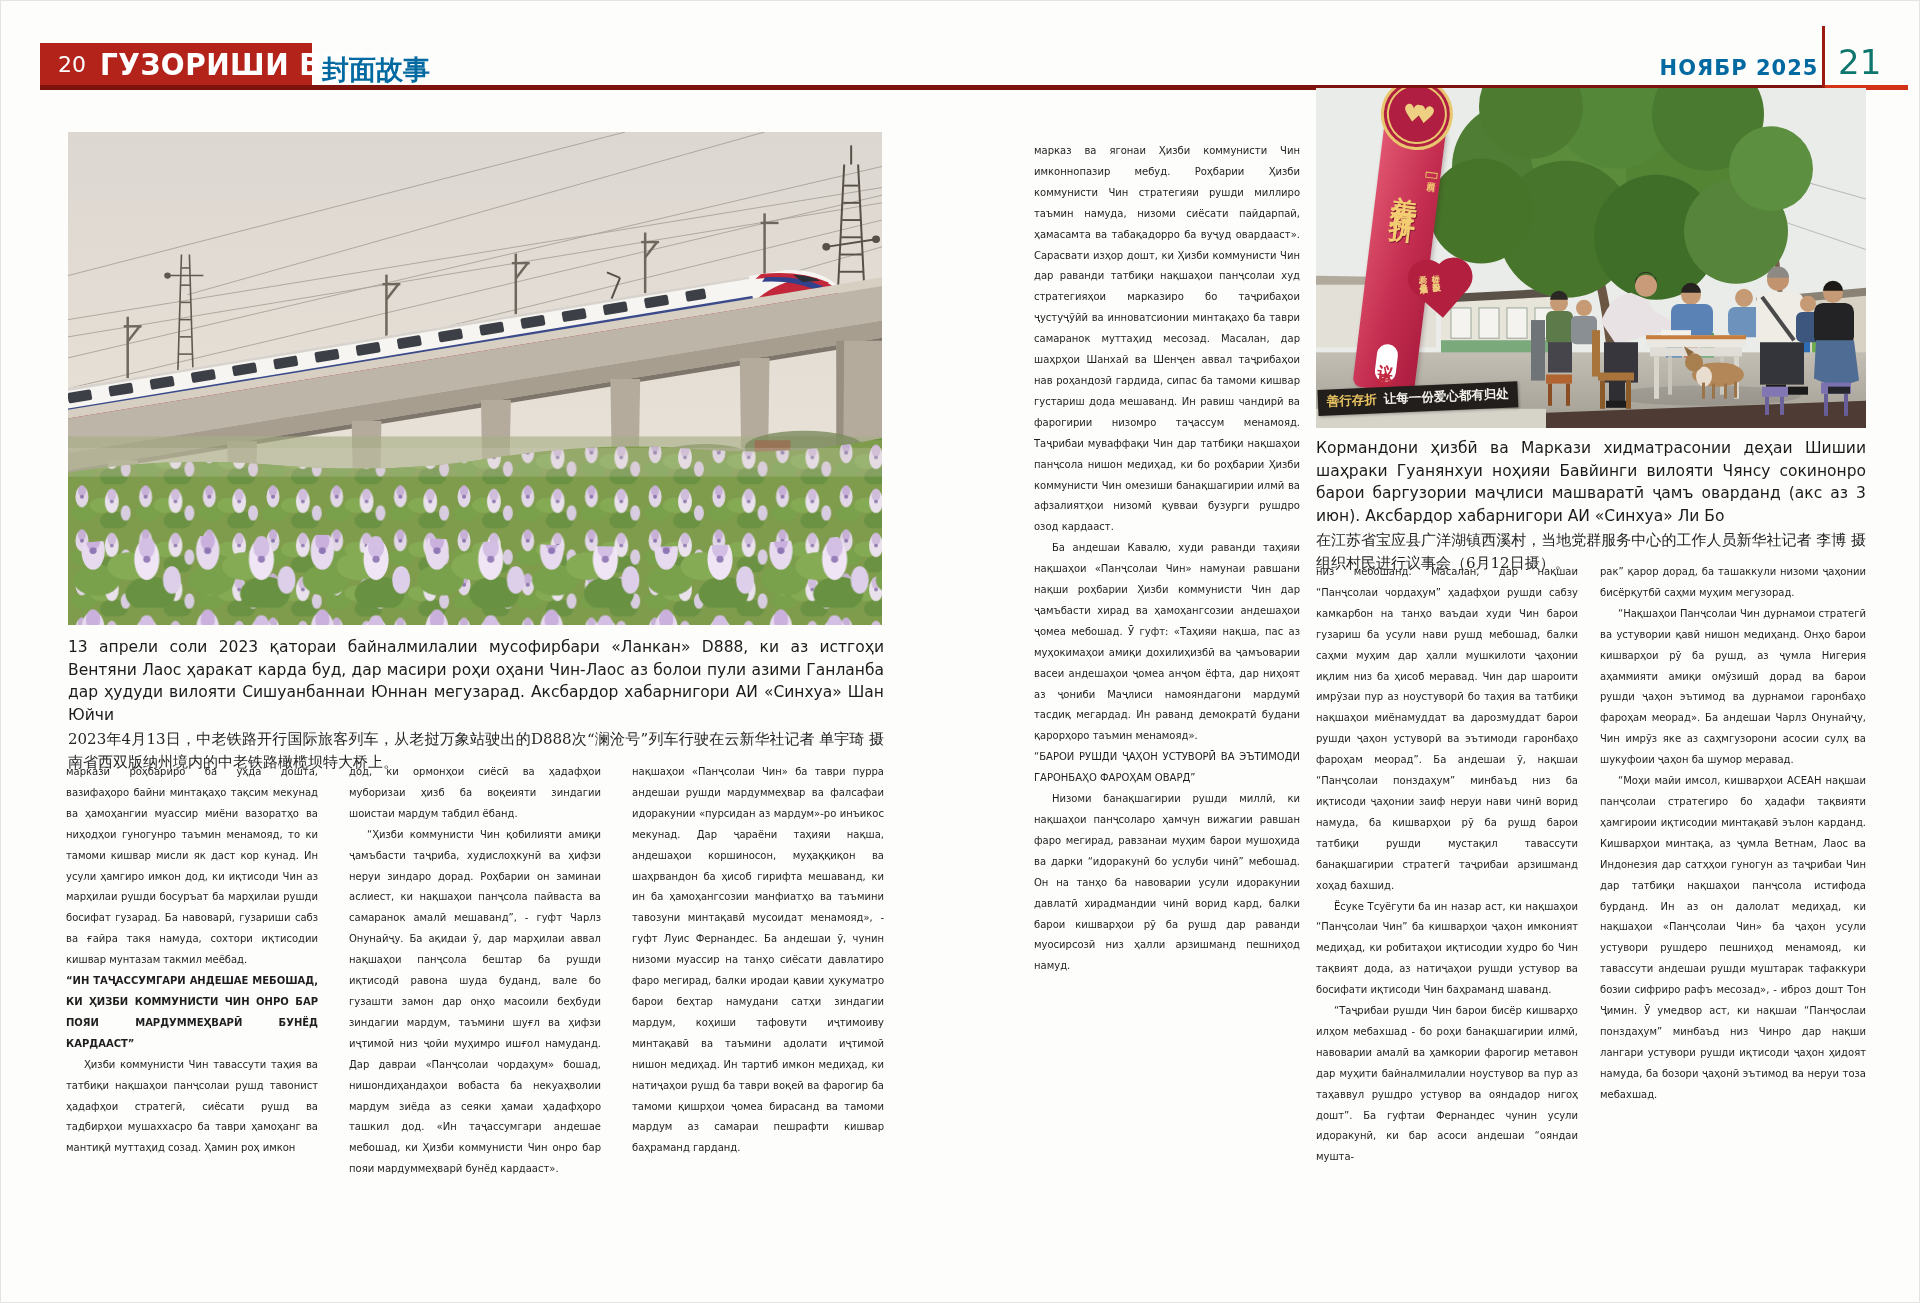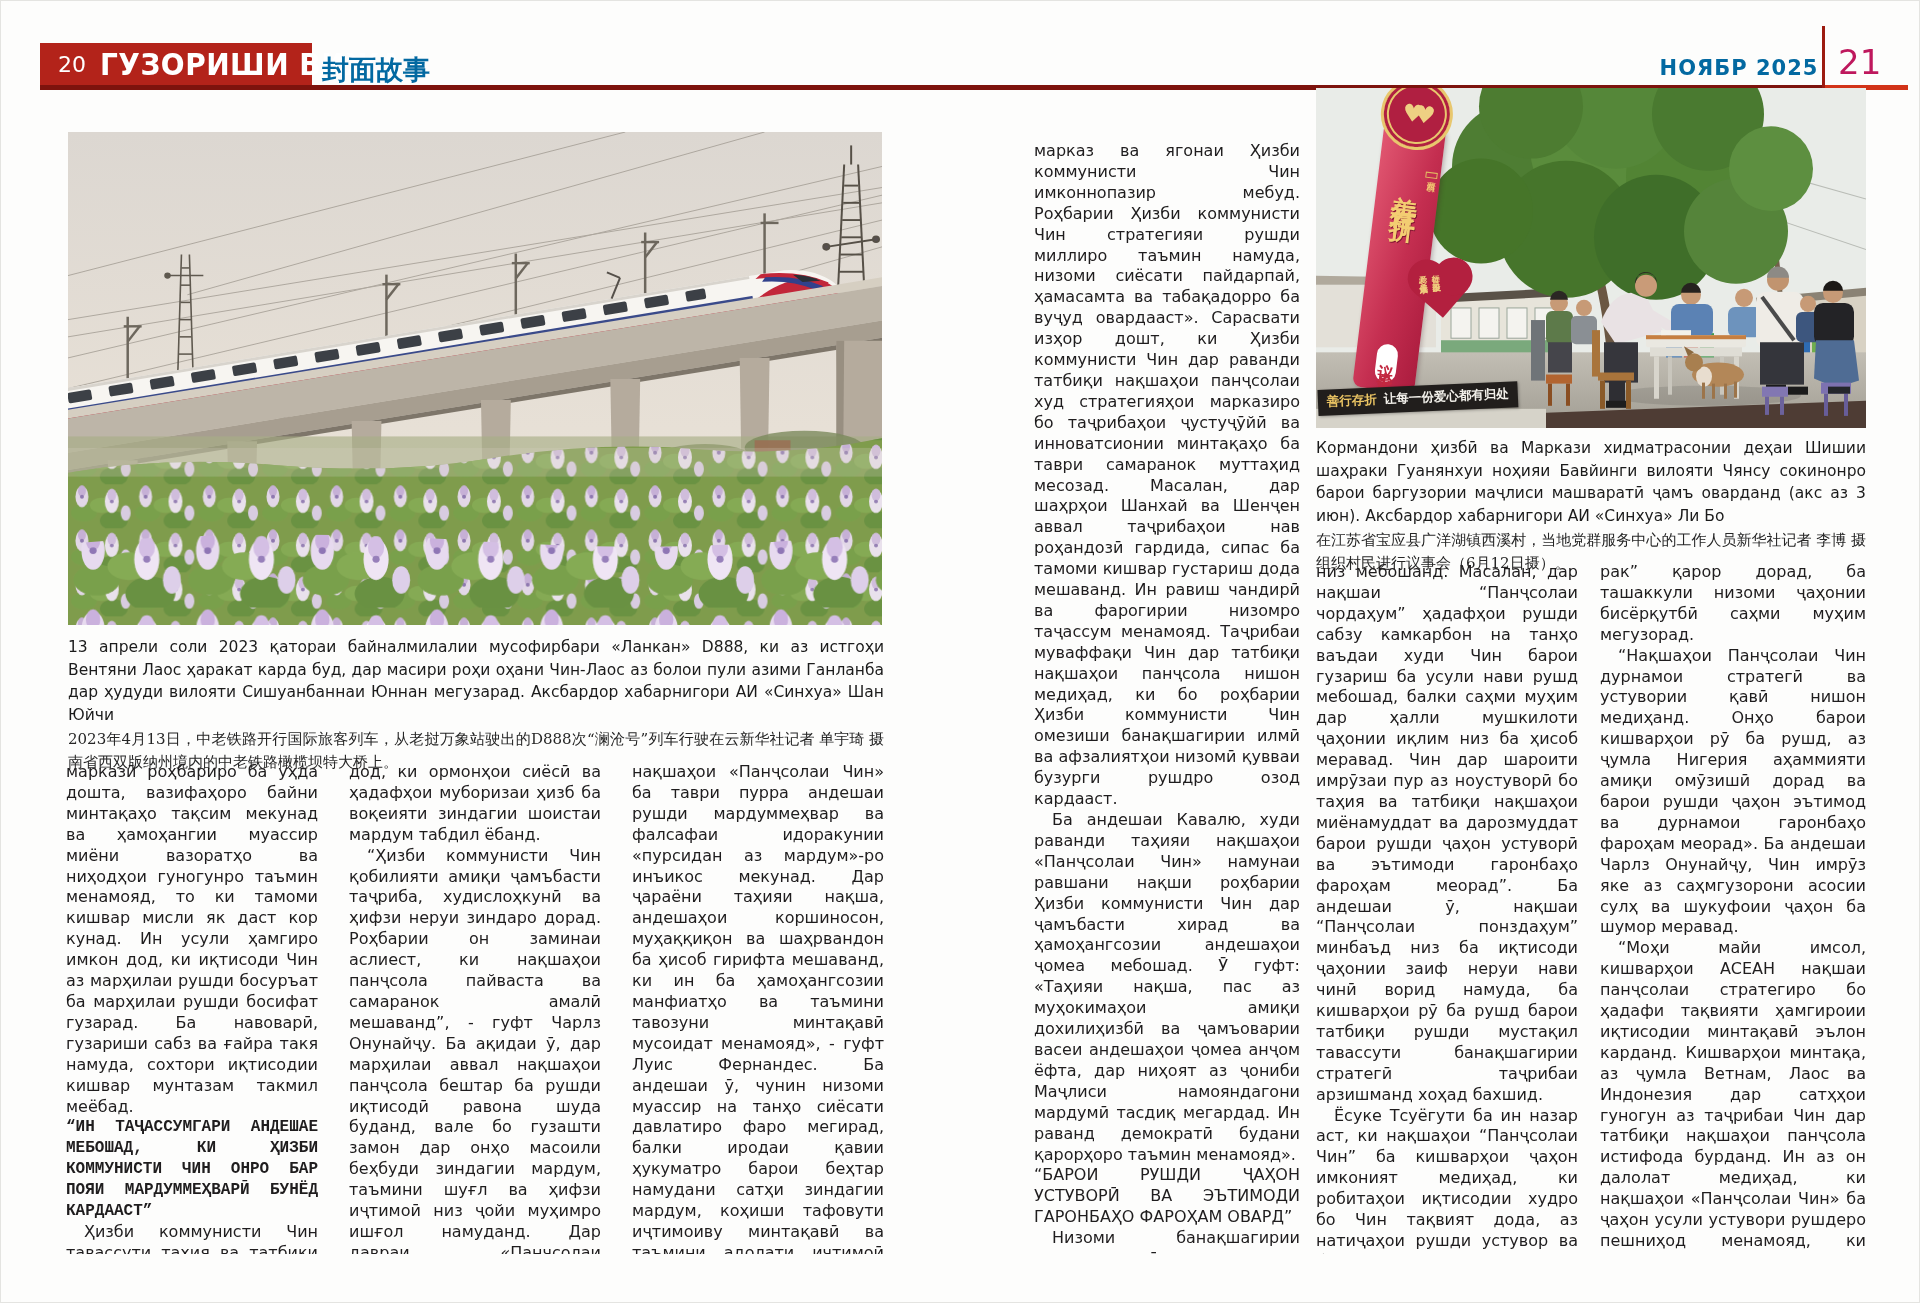--- a/index.html
+++ b/index.html
@@ -10,21 +10,21 @@
   }
   
   .red-bar { position:absolute; left:40px; top:43px; width:272px; height:42px; background:#b3231a; display:flex; align-items:center; }
   .pg20 { color:#ffffff; font-size:22px; margin-left:18px; }
   .sec-title { color:#ffffff; font-size:28px; font-weight:bold; margin-left:14px; letter-spacing:0.5px; transform:scaleY(1.08); white-space:nowrap; }
   .zh-tag { position:absolute; left:322px; top:52px; font-family:"DejaVu Serif","Liberation Serif",serif; font-size:27px; font-weight:bold; color:#0369a1; }
   .rule-dark { position:absolute; left:40px; top:85px; width:1784px; height:5px; background:#7d130d; }
   .rule-bright { position:absolute; left:1824px; top:85px; width:84px; height:5px; background:#d23318; }
   .vline { position:absolute; left:1822px; top:26px; width:3px; height:64px; background:#9c1b10; }
   .issue { position:absolute; left:1643px; top:56px; width:192px; text-align:center; font-size:21px; font-weight:bold; color:#0369a1; letter-spacing:1px; }
-  .pg21 { position:absolute; left:1838px; top:42px; font-size:34px; color:#be185d; }
+  .pg21 { position:absolute; left:1838px; top:42px; font-size:34px; color:#0f766e; }
   
   .photo { position:absolute; overflow:hidden; background:#e8e4dd; }
   .photo svg { display:block; width:100%; height:100%; }
   .photo-left { left:68px; top:132px; width:814px; height:493px; }
   .photo-right { left:1316px; top:88px; width:550px; height:340px; }
   
   .sign-col { position:absolute; left:36px; top:34px; width:62px; height:268px;
     transform:rotate(7deg); transform-origin:50% 100%;
     background:linear-gradient(100deg,#e25872 0%,#c42e50 55%,#ab1c3e 100%);
     border-radius:9px; box-shadow:2px 2px 4px rgba(60,20,30,.25); }
@@ -55,23 +55,23 @@
   .photo-banner .white { color:#f2f0ea; }
   
   .caption { position:absolute; }
   .caption-left { left:68px; top:636px; width:816px; }
   .caption-right { left:1316px; top:437px; width:550px; }
   .cap-tj { font-size:15.5px; line-height:22.5px; color:#1b1b1b; text-align:justify; }
   .cap-zh { font-family:"DejaVu Serif","Liberation Serif",serif; font-size:15px; line-height:22.5px; color:#262626; margin-top:2px; text-align:justify; }
   .cap-credit { float:right; }
   
   .col { position:absolute; overflow:hidden; }
-  .col p { margin:0; text-align:justify; font-size:16px; line-height:20.9px; color:#1f1d1e; }
+  .col p { margin:0; text-align:justify; font-size:10px; line-height:20.9px; color:#1f1d1e; }
   .col p.ind { text-indent:18px; }
-  .pull-quote { margin:14px 2px 12px; text-align:center; font-weight:bold; font-size:15px; line-height:20px; color:#d0231a;font-family:Liberation Mono, monospace; }
+  .pull-quote { margin:14px 2px 12px; text-align:center; font-weight:bold; font-size:15px; line-height:20px; color:#d0231a; }
   .red-head { margin:16px 4px 13px; text-align:center; font-weight:normal; font-size:15.5px; line-height:21px; color:#d0231a; }
   .col-l1 { left:66px;  top:762px; width:252px; height:492px; }
   .col-l2 { left:349px; top:762px; width:252px; height:492px; }
   .col-l3 { left:632px; top:762px; width:252px; height:492px; }
   .col-ra { left:1034px; top:141px; width:266px; height:1114px; }
   .col-rb { left:1316px; top:562px; width:262px; height:692px; }
   .col-rc { left:1600px; top:562px; width:266px; height:692px; }
 </style>
 </head>
 <body>

